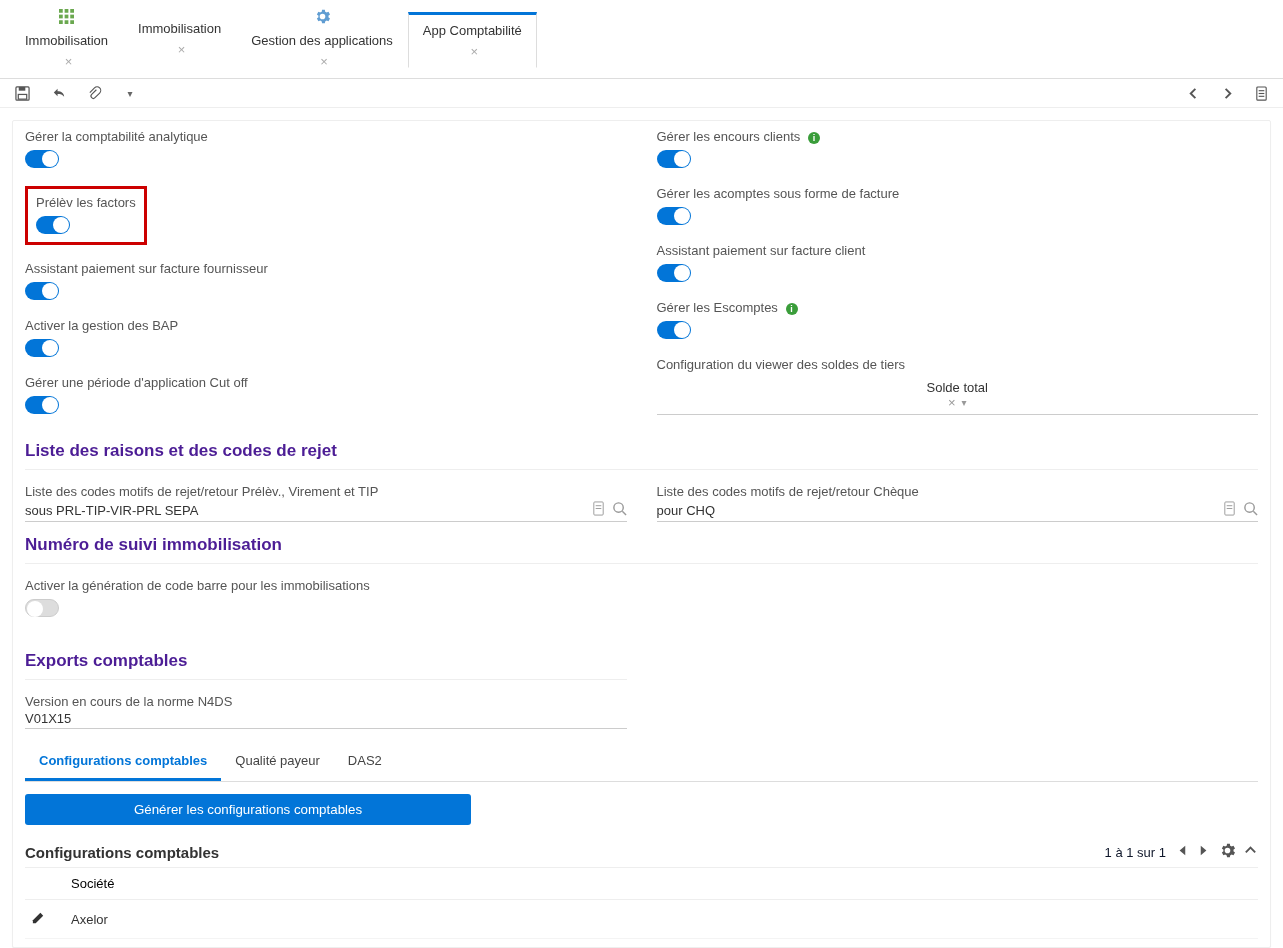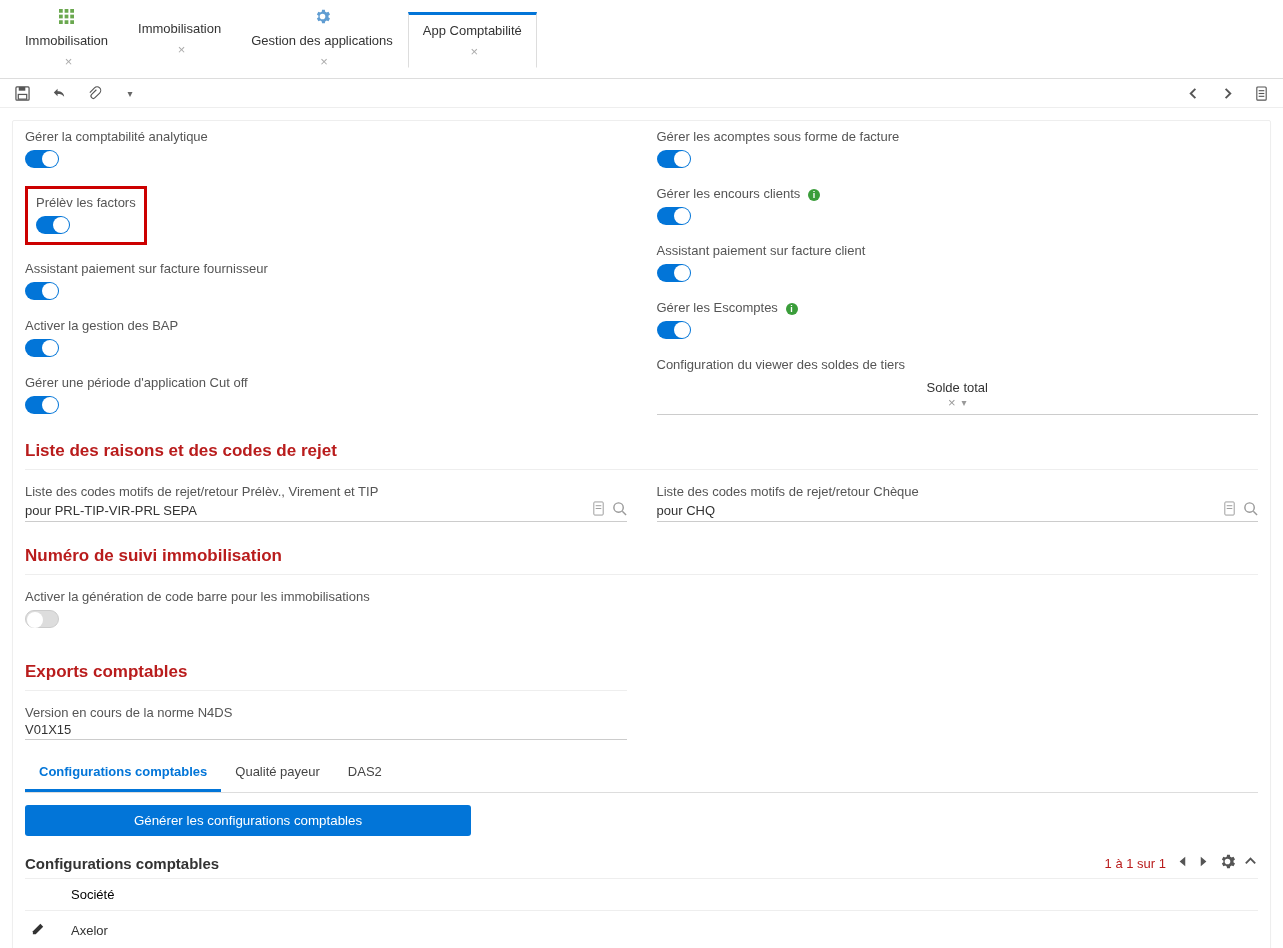--- a/index.html
+++ b/index.html
@@ -24,31 +24,31 @@
   .toggle { margin-top: 6px; width: 34px; height: 18px; border-radius: 9px; position: relative; cursor: pointer; }
   .toggle.on { background: #0275d8; }
   .toggle.off { background: #ddd; border: 1px solid #ccc; }
   .toggle .knob { position: absolute; top: 1px; width: 16px; height: 16px; border-radius: 50%; background: #fff; }
   .toggle.on .knob { right: 1px; }
   .toggle.off .knob { left: 1px; }
   .highlight-box { border: 3px solid #c00; padding: 6px 8px 8px 8px; display: inline-block; margin-bottom: 16px; }
   .sel-field { display: flex; align-items: center; border-bottom: 1px solid #ccc; padding: 4px 0; margin-top: 4px; flex-direction: column; }
   .sel-field span.val { flex: 1; }
   .sel-icons { color: #999; display: flex; gap: 6px; align-items: center; }
-  .section-title { font-size: 17px; color: #b91c1c; border-bottom: 1px solid #eee; padding-bottom: 8px; margin-bottom: 14px; margin-top: 8px; }
+  .section-title { font-size: 17px; color: #4c1d95; border-bottom: 1px solid #eee; padding-bottom: 8px; margin-bottom: 14px; margin-top: 8px; }
   .text-input-wrap { display: flex; align-items: center; border-bottom: 1px solid #ccc; padding: 2px 0; }
   .text-input-wrap .val { flex: 1; }
   .text-input-wrap .icons { color: #999; display: flex; gap: 6px; }
   .inner-tabs { border-bottom: 1px solid #ddd; display: flex; gap: 0; margin-top: 14px; }
   .inner-tab { padding: 10px 14px; cursor: pointer; color: #444; }
   .inner-tab.active { color: #0275d8; border-bottom: 3px solid #0275d8; font-weight: 600; }
   .btn-primary { background: #0275d8; color: #fff; border: none; padding: 8px 28px; border-radius: 3px; cursor: pointer; width: 446px; text-align: center; margin-top: 12px; }
   .subhead-row { display: flex; justify-content: space-between; align-items: center; margin-top: 18px; border-bottom: 1px solid #eee; padding-bottom: 6px; }
   .subhead-row h3 { font-size: 15px; font-weight: 600; color: #333; }
-  .subhead-ctrls { display: flex; gap: 8px; align-items: center; color: #b91c1c; }
+  .subhead-ctrls { display: flex; gap: 8px; align-items: center; color: #0f172a; }
   .table { width: 100%; border-collapse: collapse; margin-top: 0; }
   .table th { text-align: left; color: #000000; font-weight: 400; padding: 8px 6px; border-bottom: 1px solid #eee; font-size: 13px; }
   .table td { padding: 10px 6px; border-bottom: 1px solid #f4f4f4; }
   .table .edit-col { width: 40px; color: #333; }
   svg { width: 15px; height: 15px; }
 </style>
 </head>
 <body>
 
 <div class="tabs-bar">
@@ -161,28 +161,28 @@
       </div>
       <div class="field">
         <span class="field-label">Gérer une période d'application Cut off</span>
         <div class="toggle on">
             <div class="knob"></div>
           </div>
       </div>
     </div>
     <div class="col">
       <div class="field">
-        <span class="field-label">Gérer les acomptes sous forme de facture</span>
-        <div class="toggle on">
-            <div class="knob"></div>
-          </div>
-      </div>
-      <div class="field">
         <span class="field-label">Gérer les encours clients</span>
         <span class="info-icon">i</span>
+        <div class="toggle on">
+            <div class="knob"></div>
+          </div>
+      </div>
+      <div class="field">
+        <span class="field-label">Gérer les acomptes sous forme de facture</span>
         <div class="toggle on">
             <div class="knob"></div>
           </div>
       </div>
       <div class="field">
         <span class="field-label">Assistant paiement sur facture client</span>
         <div class="toggle on">
             <div class="knob"></div>
           </div>
       </div>
@@ -204,21 +204,21 @@
         </div>
       </div>
     </div>
   </div>
 
   <h2 class="section-title">Liste des raisons et des codes de rejet</h2>
   <div class="row">
     <div class="col">
       <span class="field-label">Liste des codes motifs de rejet/retour Prélèv., Virement et TIP</span>
       <div class="text-input-wrap">
-        <span class="val">pour PRL-TIP-VIR-PRL SEPA</span>
+        <span class="val">sous PRL-TIP-VIR-PRL SEPA</span>
         <span class="icons">
           <span><svg viewBox="0 0 16 16" fill="none" stroke="#999">
                 <rect x="3" y="1" width="10" height="14" rx="1"></rect>
                 <line x1="5" y1="5" x2="11" y2="5"></line>
                 <line x1="5" y1="8" x2="11" y2="8"></line>
               </svg></span>
           <span><svg viewBox="0 0 16 16" fill="none" stroke="#999" stroke-width="1.5">
                 <circle cx="7" cy="7" r="5"></circle>
                 <line x1="11" y1="11" x2="15" y2="15"></line>
               </svg></span>
@@ -237,21 +237,21 @@
               </svg></span>
           <span><svg viewBox="0 0 16 16" fill="none" stroke="#999" stroke-width="1.5">
                 <circle cx="7" cy="7" r="5"></circle>
                 <line x1="11" y1="11" x2="15" y2="15"></line>
               </svg></span>
         </span>
       </div>
     </div>
   </div>
 
-  <h2 class="section-title" style="margin-top:24px">Numéro de suivi immobilisation</h2>
+  <h2 class="section-title" style="margin-top:13px">Numéro de suivi immobilisation</h2>
   <div class="field">
     <span class="field-label">Activer la génération de code barre pour les immobilisations</span>
     <div class="toggle off">
         <div class="knob"></div>
       </div>
   </div>
 
   <div class="row">
     <div class="col">
       <h2 class="section-title" style="margin-top:16px">Exports comptables</h2>

